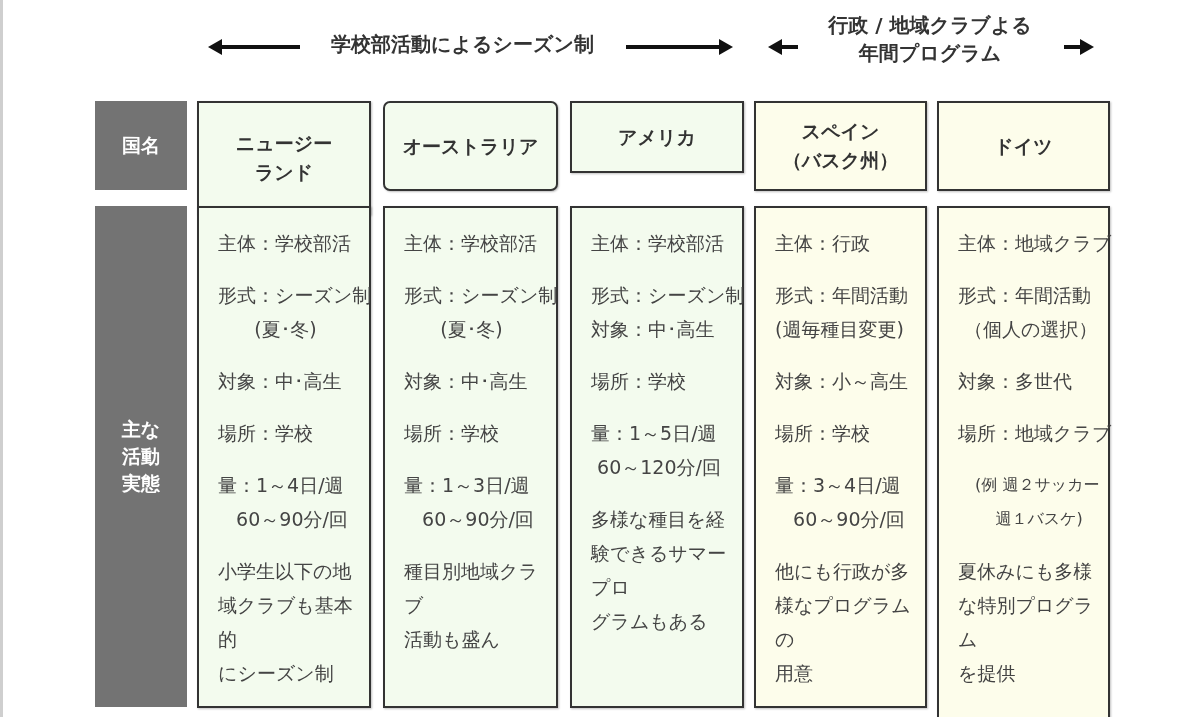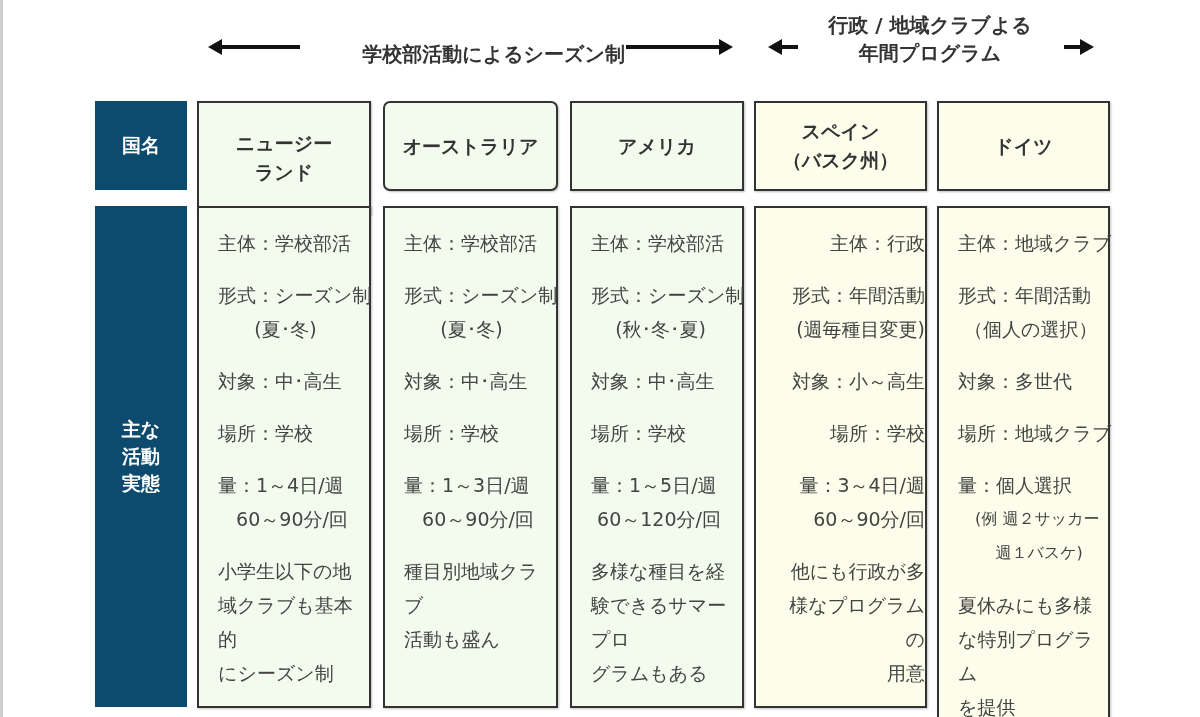--- a/index.html
+++ b/index.html
@@ -12,21 +12,21 @@
     .banner-text { font-size: 20px; letter-spacing: 0px; white-space: nowrap; text-align: center; line-height: 28px; }
     .arrow { position: absolute; height: 4px; background: #111; }
     .arrow.left::before, .arrow.right::after {
       content: ""; position: absolute; top: -6px; width: 0; height: 0;
       border-top: 8px solid transparent; border-bottom: 8px solid transparent;
     }
     .arrow.left::before { left: -12px; border-right: 14px solid #111; }
     .arrow.right::after { right: -12px; border-left: 14px solid #111; }
 
     .label-cell {
-      position: absolute; background: #0c4a6e; color: #ffffff; font-weight: bold;
+      position: absolute; background: #737373; color: #ffffff; font-weight: bold;
       display: flex; align-items: center; justify-content: center; text-align: center;
       font-size: 19px; line-height: 27px;
     }
     .head-cell, .body-cell {
       position: absolute; border: 2px solid #333; box-sizing: border-box;
       box-shadow: 1px 1px 2px rgba(0,0,0,0.25);
     }
     .green { background: #f3fbee; }
     .yellow { background: #fdfdeb; }
     .head-cell {
@@ -39,21 +39,21 @@
     .line.gap { margin-bottom: 18px; }
     .line.small { font-size: 16px; margin-left: 12px; }
     .note { white-space: pre-line; line-height: 34px; margin-top: 2px; }
   </style>
 </head>
 <body>
 
 <div class="left-edge"></div>
 
 <div class="arrow left" style="left:220px; top:45px; width:80px;"></div>
-<div class="banner" style="left:300px; top:40px; width:325px; justify-content:flex-end;">
+<div class="banner" style="left:300px; top:30px; width:325px; justify-content:center;">
   <span class="banner-text">学校部活動によるシーズン制</span>
 </div>
 <div class="arrow right" style="left:626px; top:45px; width:95px;"></div>
 
 <div class="arrow left" style="left:780px; top:45px; width:18px;"></div>
 <div class="banner" style="left:800px; top:11px; width:260px; flex-direction:column; justify-content:center;">
   <span class="banner-text">行政 / 地域クラブよる</span>
   <span class="banner-text">年間プログラム</span>
 </div>
 <div class="arrow right" style="left:1064px; top:45px; width:18px;"></div>
@@ -67,21 +67,21 @@
 実態</span>
 </div>
 
 <div class="head-cell green" style="left:197px; top:101px; width:174px; height:114px;">
   <span class="name">ニュージー
 ランド</span>
 </div>
 <div class="head-cell green" style="left:383px; top:101px; width:175px; height:90px;border-radius:7px;">
   <span class="name">オーストラリア</span>
 </div>
-<div class="head-cell green" style="left:570px; top:101px; width:174px; height:90px;">
+<div class="head-cell green" style="left:570px; top:101px; width:174px; height:72px;">
   <span class="name">アメリカ</span>
 </div>
 <div class="head-cell yellow" style="left:754px; top:101px; width:173px; height:90px;">
   <span class="name">スペイン
 （バスク州）</span>
 </div>
 <div class="head-cell yellow" style="left:937px; top:101px; width:173px; height:90px;">
   <span class="name">ドイツ</span>
 </div>
 
@@ -104,46 +104,44 @@
     <div class="line gap">対象：中･高生</div>
     <div class="line gap">場所：学校</div>
     <div class="line">量：1～3日/週</div>
     <div class="line gap">   60～90分/回</div>
     <div class="note">種目別地域クラブ
 活動も盛ん</div>
   </div>
 <div class="body-cell green" style="left:570px; top:206px; width:174px; height:502px;">
     <div class="line gap">主体：学校部活</div>
     <div class="line">形式：シーズン制</div>
-    <div class="line gap">    (秋･冬･夏)</div>
     <div class="line gap">対象：中･高生</div>
     <div class="line gap">場所：学校</div>
     <div class="line">量：1～5日/週</div>
     <div class="line gap"> 60～120分/回</div>
     <div class="note">多様な種目を経
 験できるサマープロ
 グラムもある</div>
   </div>
-<div class="body-cell yellow" style="left:754px; top:206px; width:173px; height:502px;text-align:right;">
+<div class="body-cell yellow" style="left:754px; top:206px; width:173px; height:502px;">
     <div class="line gap">主体：行政</div>
     <div class="line">形式：年間活動</div>
     <div class="line gap">(週毎種目変更)</div>
     <div class="line gap">対象：小～高生</div>
     <div class="line gap">場所：学校</div>
     <div class="line">量：3～4日/週</div>
     <div class="line gap">   60～90分/回</div>
     <div class="note">他にも行政が多
 様なプログラムの
 用意</div>
   </div>
 <div class="body-cell yellow" style="left:937px; top:206px; width:173px; height:614px;">
     <div class="line gap">主体：地域クラブ</div>
     <div class="line">形式：年間活動</div>
     <div class="line gap"> （個人の選択）</div>
     <div class="line gap">対象：多世代</div>
     <div class="line gap">場所：地域クラブ</div>
-    <div class="line">量：個人選択</div>
     <div class="line small"> (例 週２サッカー</div>
     <div class="line gap small">     週１バスケ)</div>
     <div class="note">夏休みにも多様
 な特別プログラム
 を提供</div>
   </div>
 
 </body></html>

